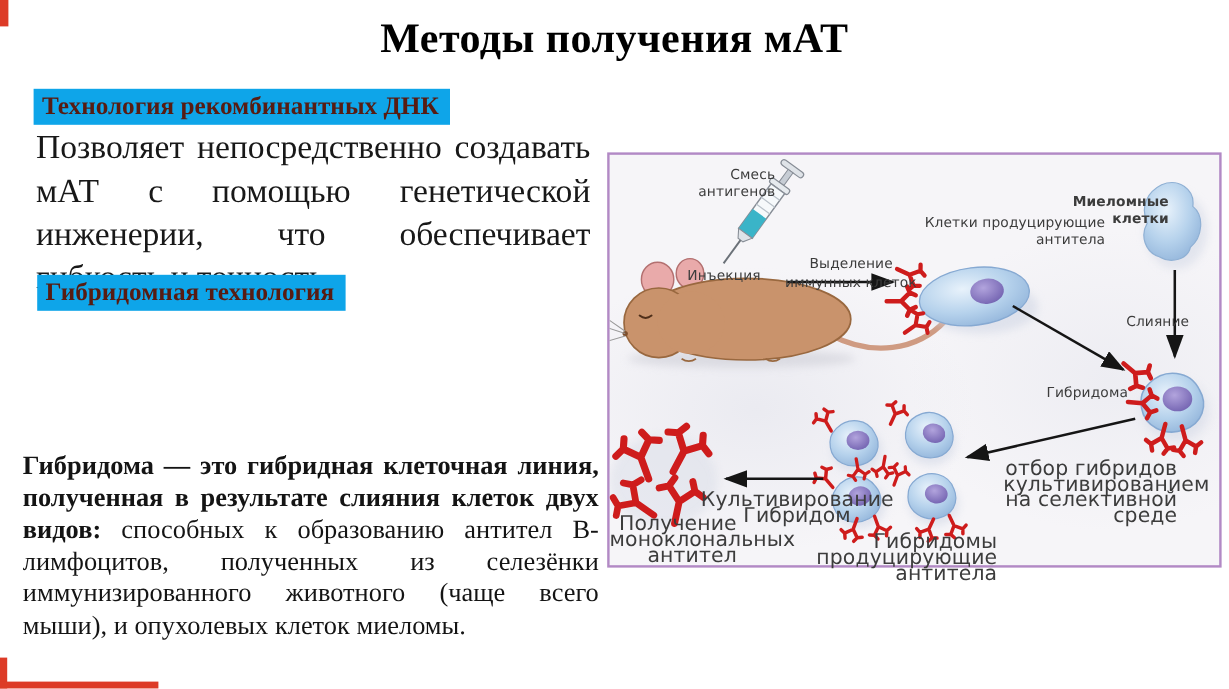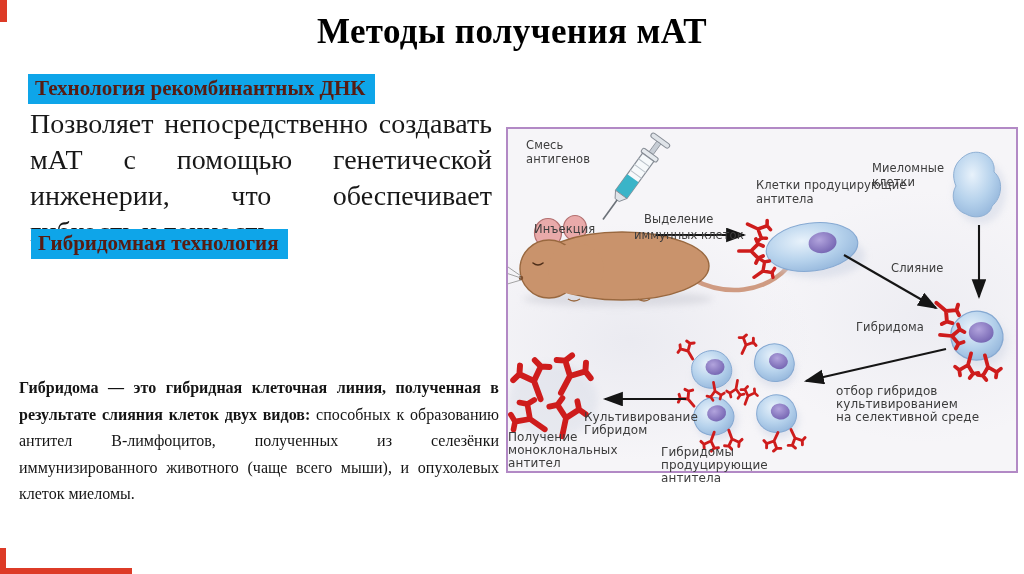--- a/index.html
+++ b/index.html
@@ -16,34 +16,34 @@
 
   .hl{position:absolute;display:inline-block;background:#0ea5e9;color:#571c12;
       font-weight:bold;font-size:21px;line-height:27px;padding:1px 9px 2px 7px;white-space:nowrap;}
   .h1{left:28px;top:74px;}
   .h2{left:31px;top:229px;}
 
   .para{position:absolute;text-align:justify;font-size:28px;line-height:36px;color:#181818;}
   .p1{left:30px;top:106px;width:462px;}
   .p2{left:30px;top:253px;width:462px;}
   .def{position:absolute;left:19px;top:375px;width:480px;text-align:justify;
-       font-size:16px;line-height:26.5px;color:#141414;}
+       font-size:22px;line-height:26.5px;color:#141414;}
   .def b{font-weight:bold;}
 
   
   .diagram{position:absolute;left:506px;top:127px;width:512px;height:346px;box-sizing:border-box;
            border:2px solid #b289c5;
            background:
              radial-gradient(260px 170px at 24% 62%, rgba(205,208,222,.28), rgba(205,208,222,0) 70%),
              radial-gradient(240px 180px at 82% 55%, rgba(205,208,222,.22), rgba(205,208,222,0) 70%),
              #f6f5f8;}
   .dgfx{position:absolute;left:0;top:0;}
   .dlabel{position:absolute;font-family:"DejaVu Sans", sans-serif;font-size:11.5px;line-height:13.5px;
-          color:#3c3c3c;text-align:left;letter-spacing:.1px;}
-  .dlabel.sm{font-size:12px;line-height:13px;}
+          color:#3c3c3c;text-align:right;letter-spacing:.1px;}
+  .dlabel.sm{font-size:17px;line-height:13px;}
 </style>
 </head>
 <body>
 
 <div id="slide">
 
   <div class="corner-tl"></div>
   <div class="corner-bl-v"></div>
   <div class="corner-bl-h"></div>
 
@@ -176,21 +176,21 @@
       <div>Смесь</div>
       <div>антигенов</div>
     </div>
     <div class="dlabel" style="left:26px;top:94px;width:100px;">Инъекция</div>
     <div class="dlabel" style="left:136px;top:84px;width:100px;">Выделение</div>
     <div class="dlabel" style="left:126px;top:100px;width:130px;">иммунных клеток</div>
     <div class="dlabel" style="left:203px;top:50px;width:165px;margin-left:45px;">
       <div>Клетки продуцирующие</div>
       <div>антитела</div>
     </div>
-    <div class="dlabel" style="left:364px;top:33px;width:120px;">
+    <div class="dlabel" style="left:346px;top:33px;width:120px;font-weight:bold;">
       <div>Миеломные</div>
       <div>клетки</div>
     </div>
     <div class="dlabel" style="left:383px;top:133px;width:100px;">Слияние</div>
     <div class="dlabel" style="left:348px;top:192px;width:84px;">Гибридома</div>
     <div class="dlabel sm" style="left:328px;top:256px;width:145px;">
       <div>отбор гибридов</div>
       <div>культивированием</div>
       <div>на селективной среде</div>
     </div>

